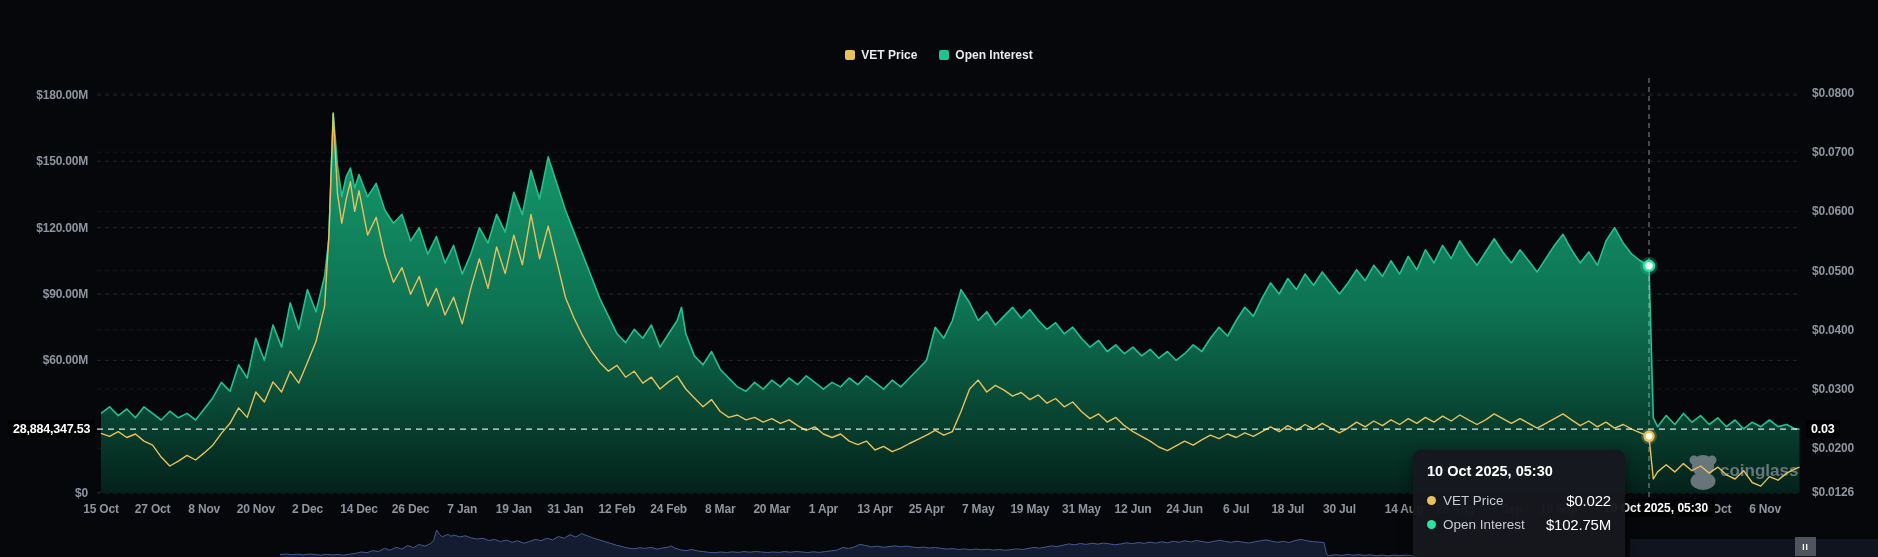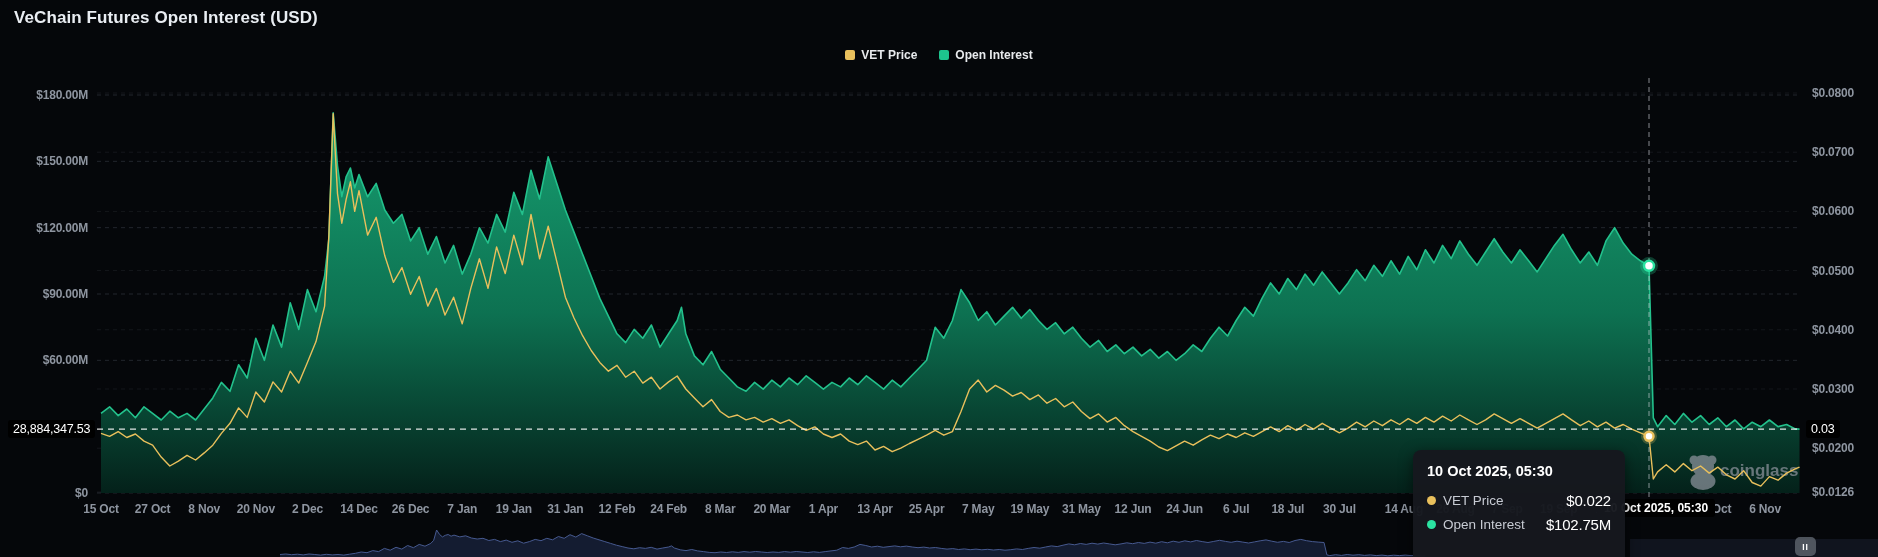--- a/index.html
+++ b/index.html
@@ -7,43 +7,42 @@
          font-family:"Liberation Sans",sans-serif;}
   .stage svg{position:absolute;left:0;top:0;z-index:2;}
   .page-title{position:absolute;left:14px;top:8px;z-index:6;font-size:17px;font-weight:700;
               color:#e9edf2;letter-spacing:.1px;}
   .legend{position:absolute;left:0;top:48px;width:100%;display:flex;justify-content:center;
           gap:22px;z-index:6;}
   .legend-item{display:flex;align-items:center;gap:6px;}
   .swatch{width:10px;height:10px;border-radius:2px;}
   .legend-label{font-size:12px;font-weight:700;color:#e8eaed;}
   .axis-marker{position:absolute;z-index:5;background:#000;border-radius:3px;padding:2px 5px;
-               font-size:12.5px;font-weight:400;color:#fff;letter-spacing:-0.2px;white-space:nowrap;}
+               font-size:12.5px;font-weight:700;color:#fff;letter-spacing:-0.2px;white-space:nowrap;}
   .marker-left{left:8px;top:420px;}
   .marker-right{left:1806px;top:420px;}
   .crosshair-date{position:absolute;left:1597px;top:499px;z-index:4;background:#000;border-radius:3px;
                   padding:2px 7px;font-size:12px;font-weight:700;color:#fff;white-space:nowrap;}
   .tooltip{position:absolute;left:1413px;top:450px;width:212px;height:120px;z-index:20;
            background:rgba(22,24,30,0.97);border-radius:8px;padding:13px 14px 12px 14px;
            box-sizing:border-box;box-shadow:0 4px 14px rgba(0,0,0,.55);}
   .tooltip-header{font-size:14.5px;font-weight:700;color:#fff;margin-bottom:13px;}
   .tooltip-row{display:flex;align-items:center;gap:7px;margin-top:7px;}
   .tooltip-dot{width:9px;height:9px;border-radius:50%;flex:0 0 auto;}
   .tooltip-label{font-size:13.5px;color:#c7cbd3;}
   .tooltip-value{margin-left:auto;font-size:15px;font-weight:400;color:#fff;letter-spacing:-0.2px;}
   .pause-btn{position:absolute;left:1795px;top:537px;width:21px;height:19px;z-index:6;
-             background:rgba(90,96,106,.85);border-radius:5px;color:#fff;font-size:8.5px;
+             background:rgba(90,96,106,.85);border-radius:0;color:#fff;font-size:8.5px;
              font-weight:700;display:flex;align-items:center;justify-content:center;
              letter-spacing:1px;cursor:pointer;}
 </style>
 </head>
 <body>
 
 <div class="stage">
-  <div class="page-title">VeChain Futures Open Interest (USD)</div>
 
   <div class="legend">
     <div class="legend-item">
       <span class="swatch" style="background: rgb(233, 192, 92);"></span>
       <span class="legend-label">VET Price</span>
     </div>
     <div class="legend-item">
       <span class="swatch" style="background: rgb(29, 196, 142);"></span>
       <span class="legend-label">Open Interest</span>
     </div>

